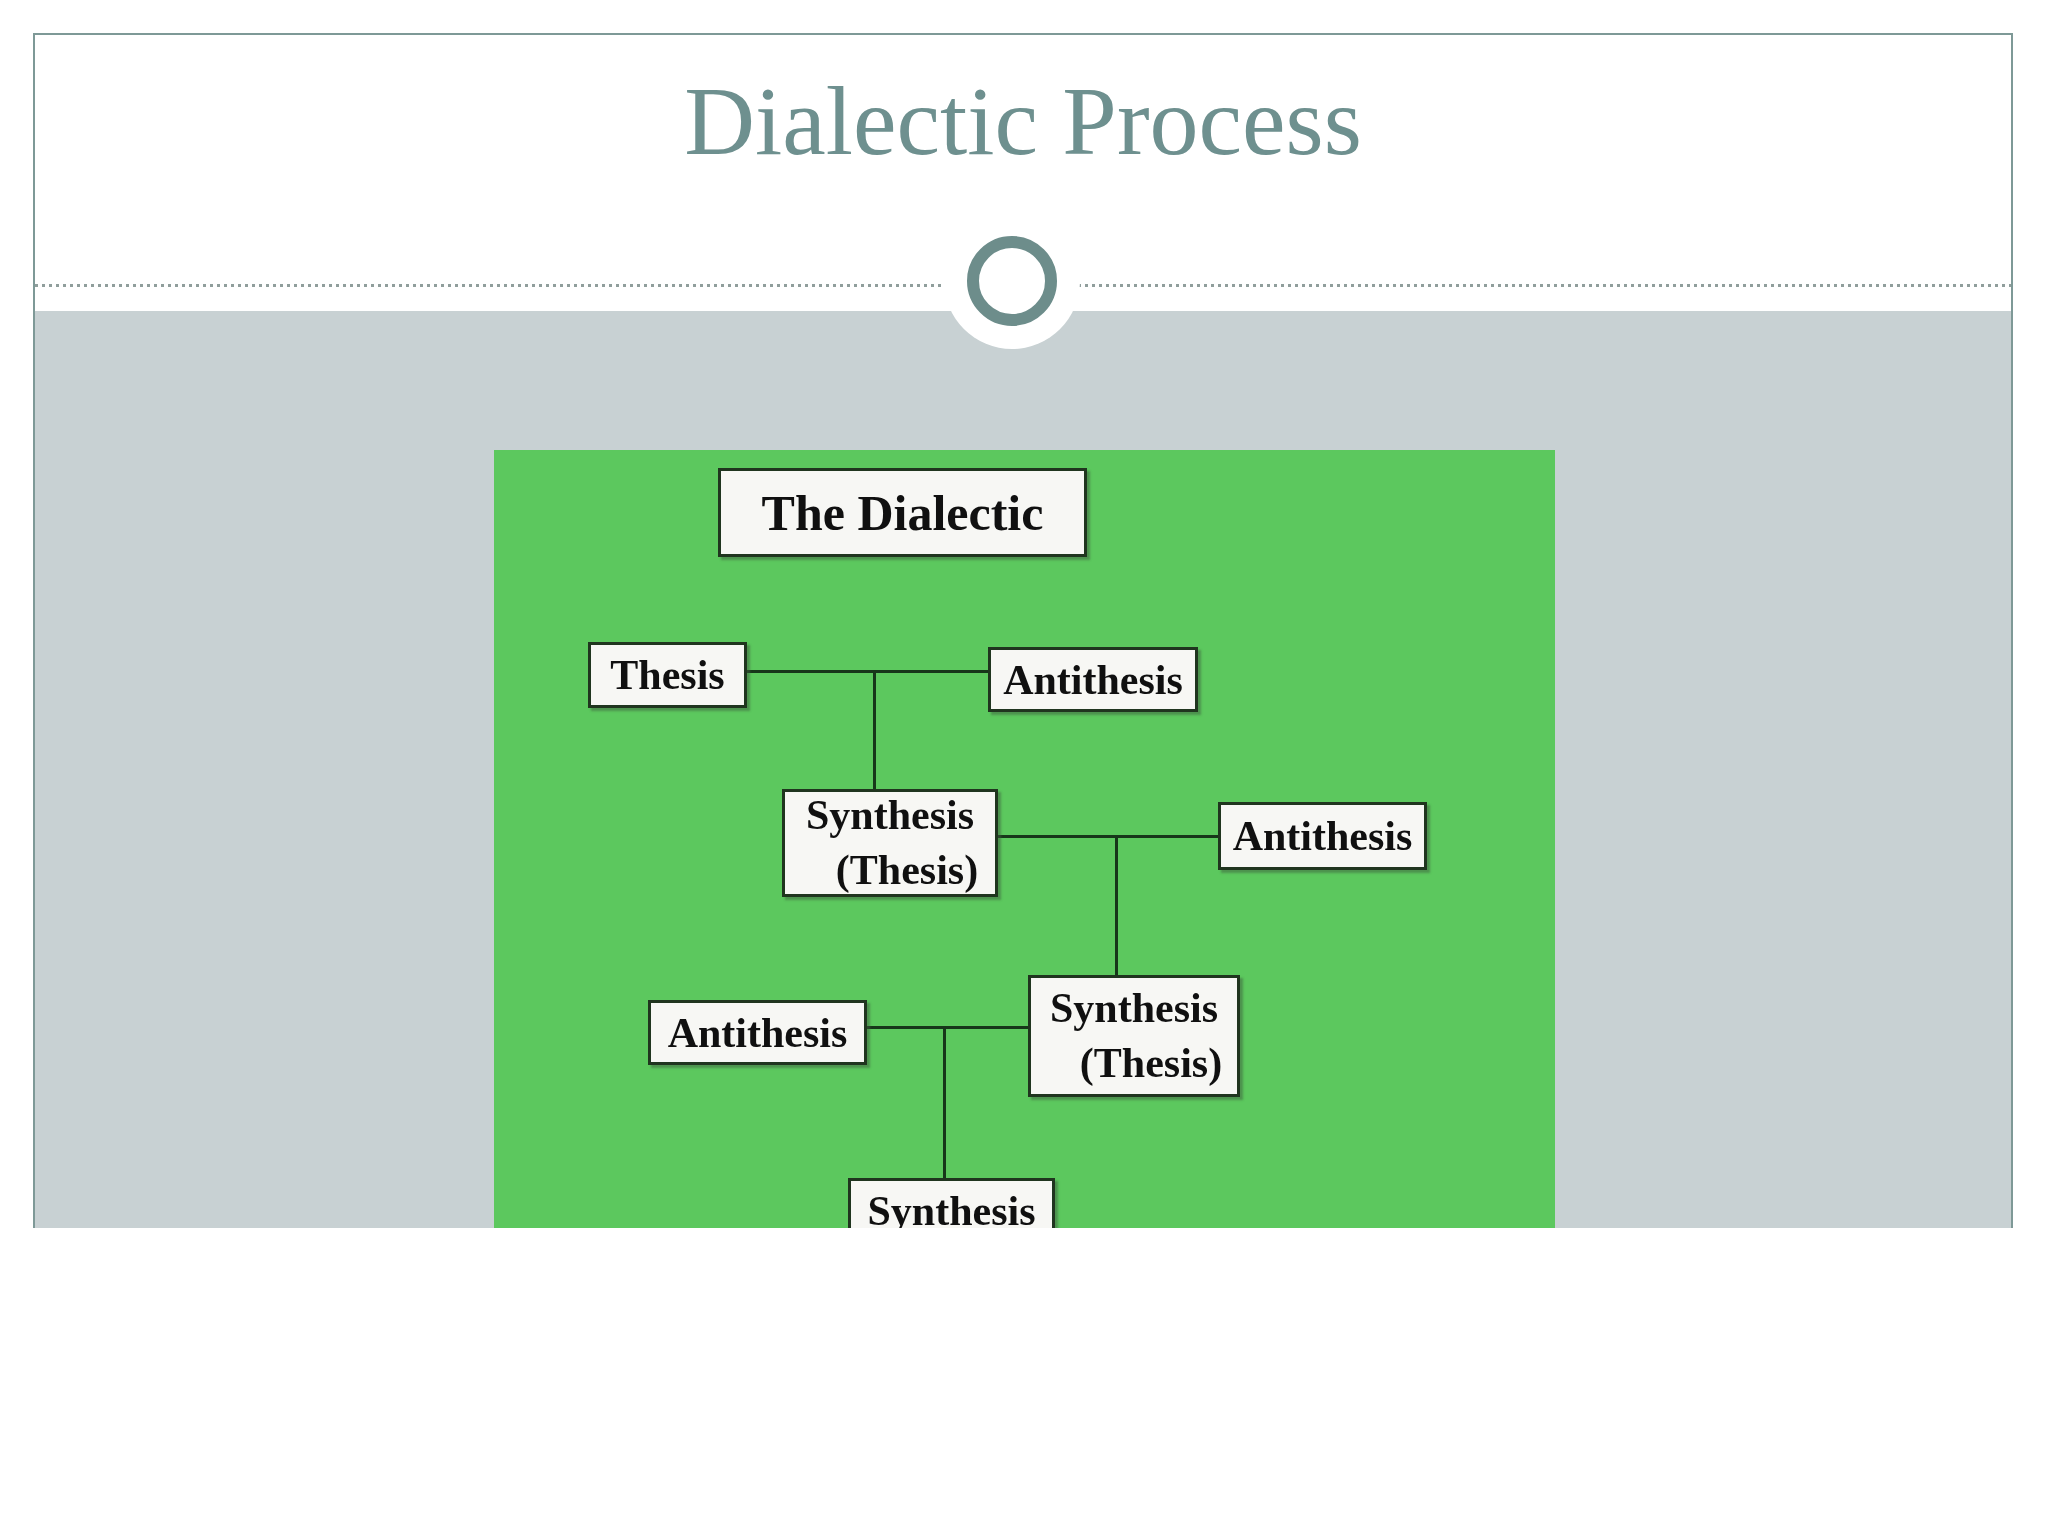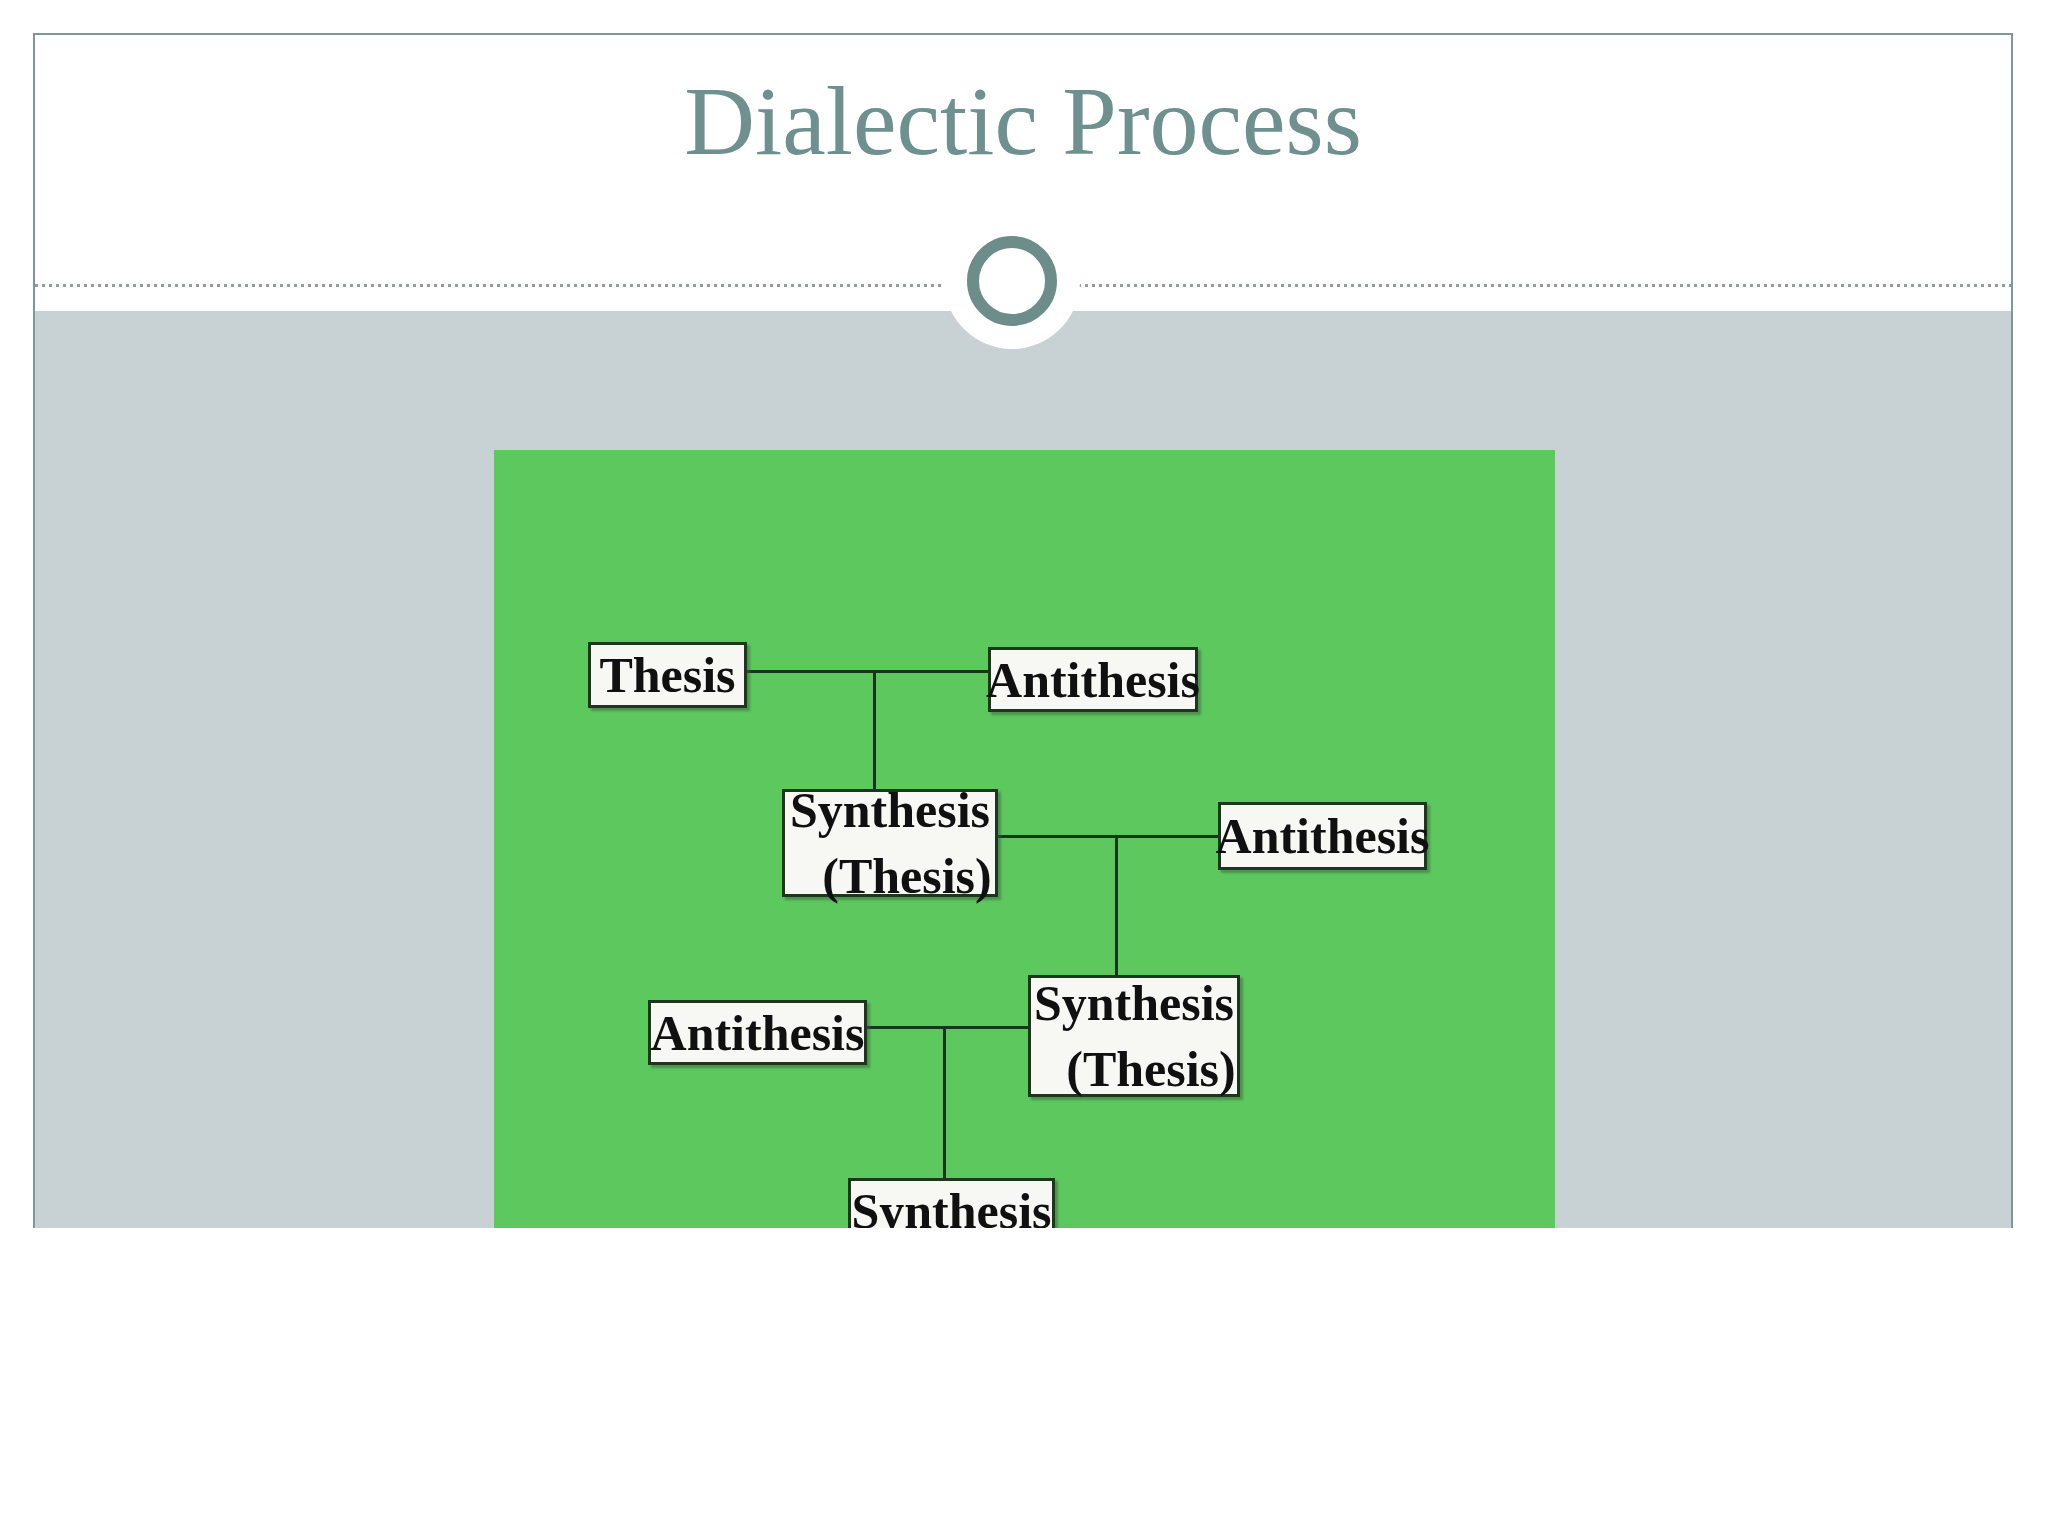--- a/index.html
+++ b/index.html
@@ -81,21 +81,21 @@
     box-sizing: border-box;
     background: #f7f7f4;
     border: 3px solid #20351f;
     display: flex;
     align-items: center;
     justify-content: center;
     text-align: center;
     font-family: "Liberation Serif", serif;
     font-weight: bold;
     color: #101010;
-    font-size: 50px;
+    font-size: 42px;
     box-shadow: 3px 3px 2px rgba(62, 94, 62, 0.5);
   }
   .node.two-line { flex-direction: column; line-height: 1.32; }
   .node .sub { display: block; margin-left: 34px; }
   .node.header-box { font-size: 50px; }
   .cline { position: absolute; background: #17371a; }
 
   
   #n-title { left: 224px; top: 18px;  width: 369px; height: 89px; }
   #n-0     { left: 94px;  top: 192px; width: 159px; height: 66px; }
@@ -131,20 +131,23 @@
 
   <div class="panel">
 
     <div class="cline" id="l-1"></div>
     <div class="cline" id="l-2"></div>
     <div class="cline" id="l-3"></div>
     <div class="cline" id="l-4"></div>
     <div class="cline" id="l-5"></div>
     <div class="cline" id="l-6"></div>
 
+    <div class="node header-box" id="n-title">
+      <span>The Dialectic</span>
+    </div>
 
     <div class="node" id="n-0">
       <span>Thesis</span>
     </div>
 
     <div class="node" id="n-1">
       <span>Antithesis</span>
     </div>
 
     <div class="node two-line" id="n-2">

